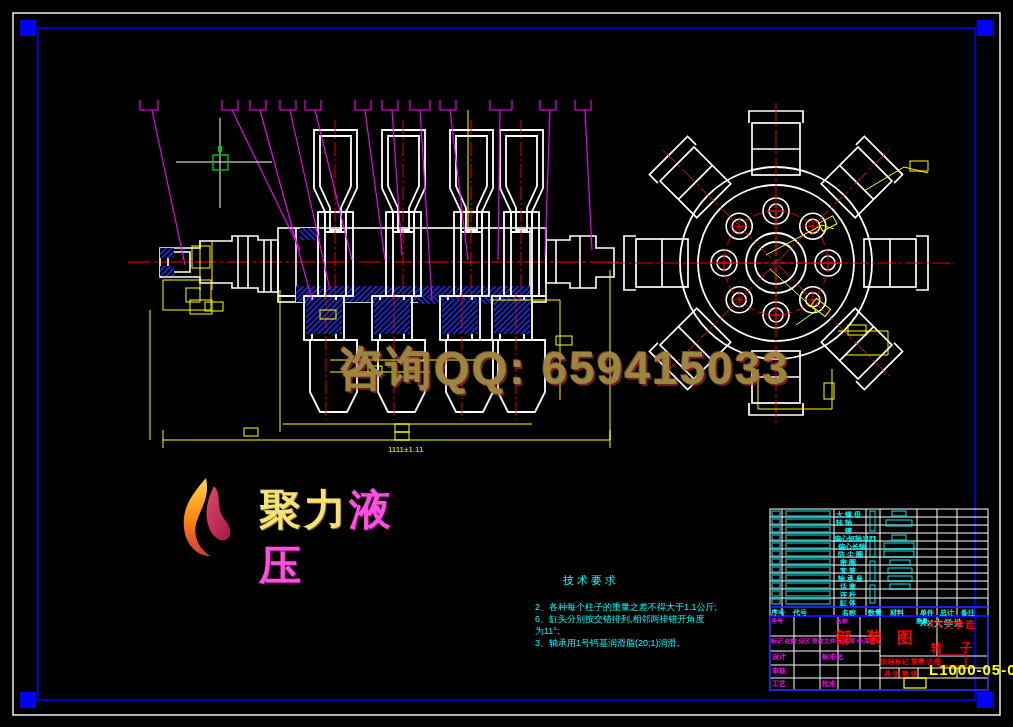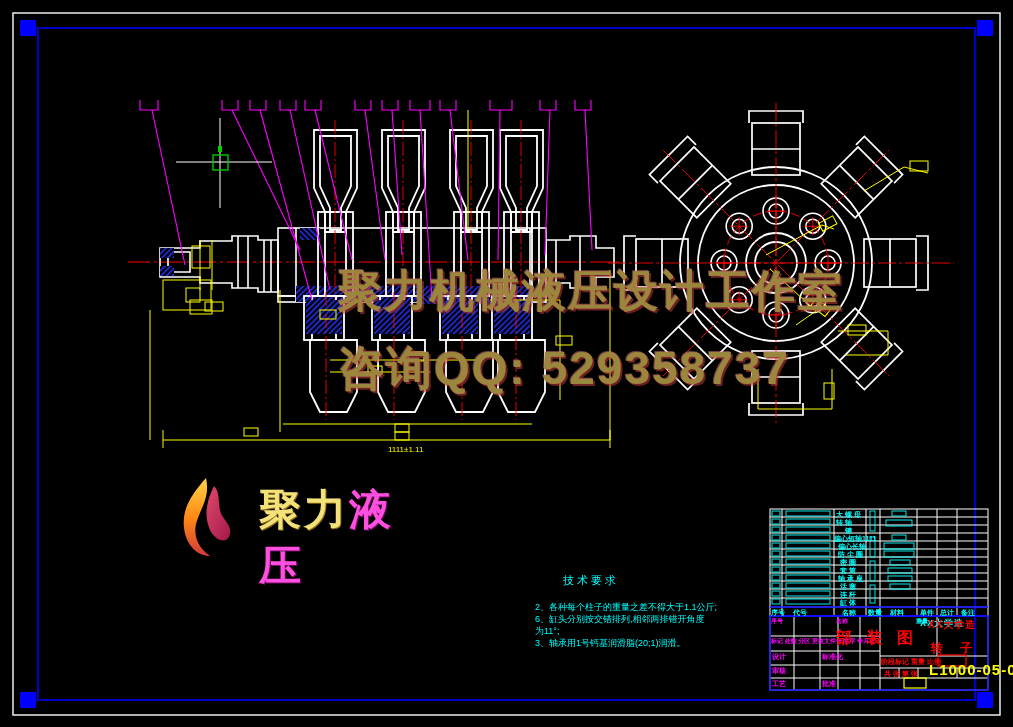--- a/index.html
+++ b/index.html
@@ -418,22 +418,21 @@
       <g stroke="#0000ff" stroke-width="1.4" fill="none">
         <rect x="770" y="616" width="218" height="74"></rect>
         <line x1="770" y1="616" x2="988" y2="616"></line>
         <line x1="770" y1="607" x2="988" y2="607"></line>
       </g>
       <rect x="904" y="678" width="22" height="10" fill="none" stroke="#ffff00" stroke-width="1.2"></rect>
       <rect x="938" y="655" width="28" height="11" fill="none" stroke="#ff0000" stroke-width="1.2"></rect>
     </g>
   </svg>
 
-  <div class="wm wm1">聚力机械液压设计工作室</div>
-  <div class="wm wm2">咨询QQ: 529358737</div>
+  <div class="wm wm2">咨询QQ: 659415033</div>
 
   <div class="logo">
     <svg class="flame" viewBox="0 0 62 86">
       <defs>
         <linearGradient id="fg1" x1="0" y1="0" x2="0" y2="1">
           <stop offset="0" stop-color="#ffd24a"></stop>
             <stop offset="0.5" stop-color="#ff8a14"></stop>
           <stop offset="1" stop-color="#d23a3a"></stop>
         </linearGradient>
         <linearGradient id="fg2" x1="0" y1="0" x2="1" y2="1">

